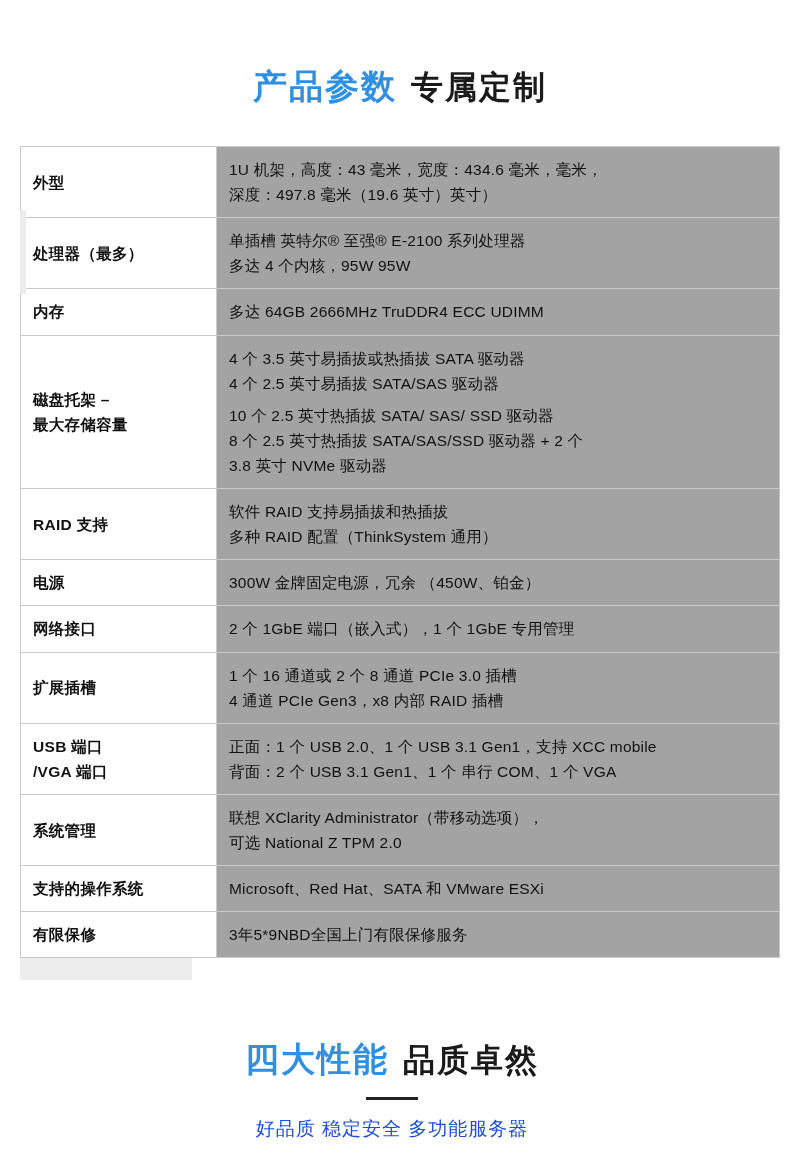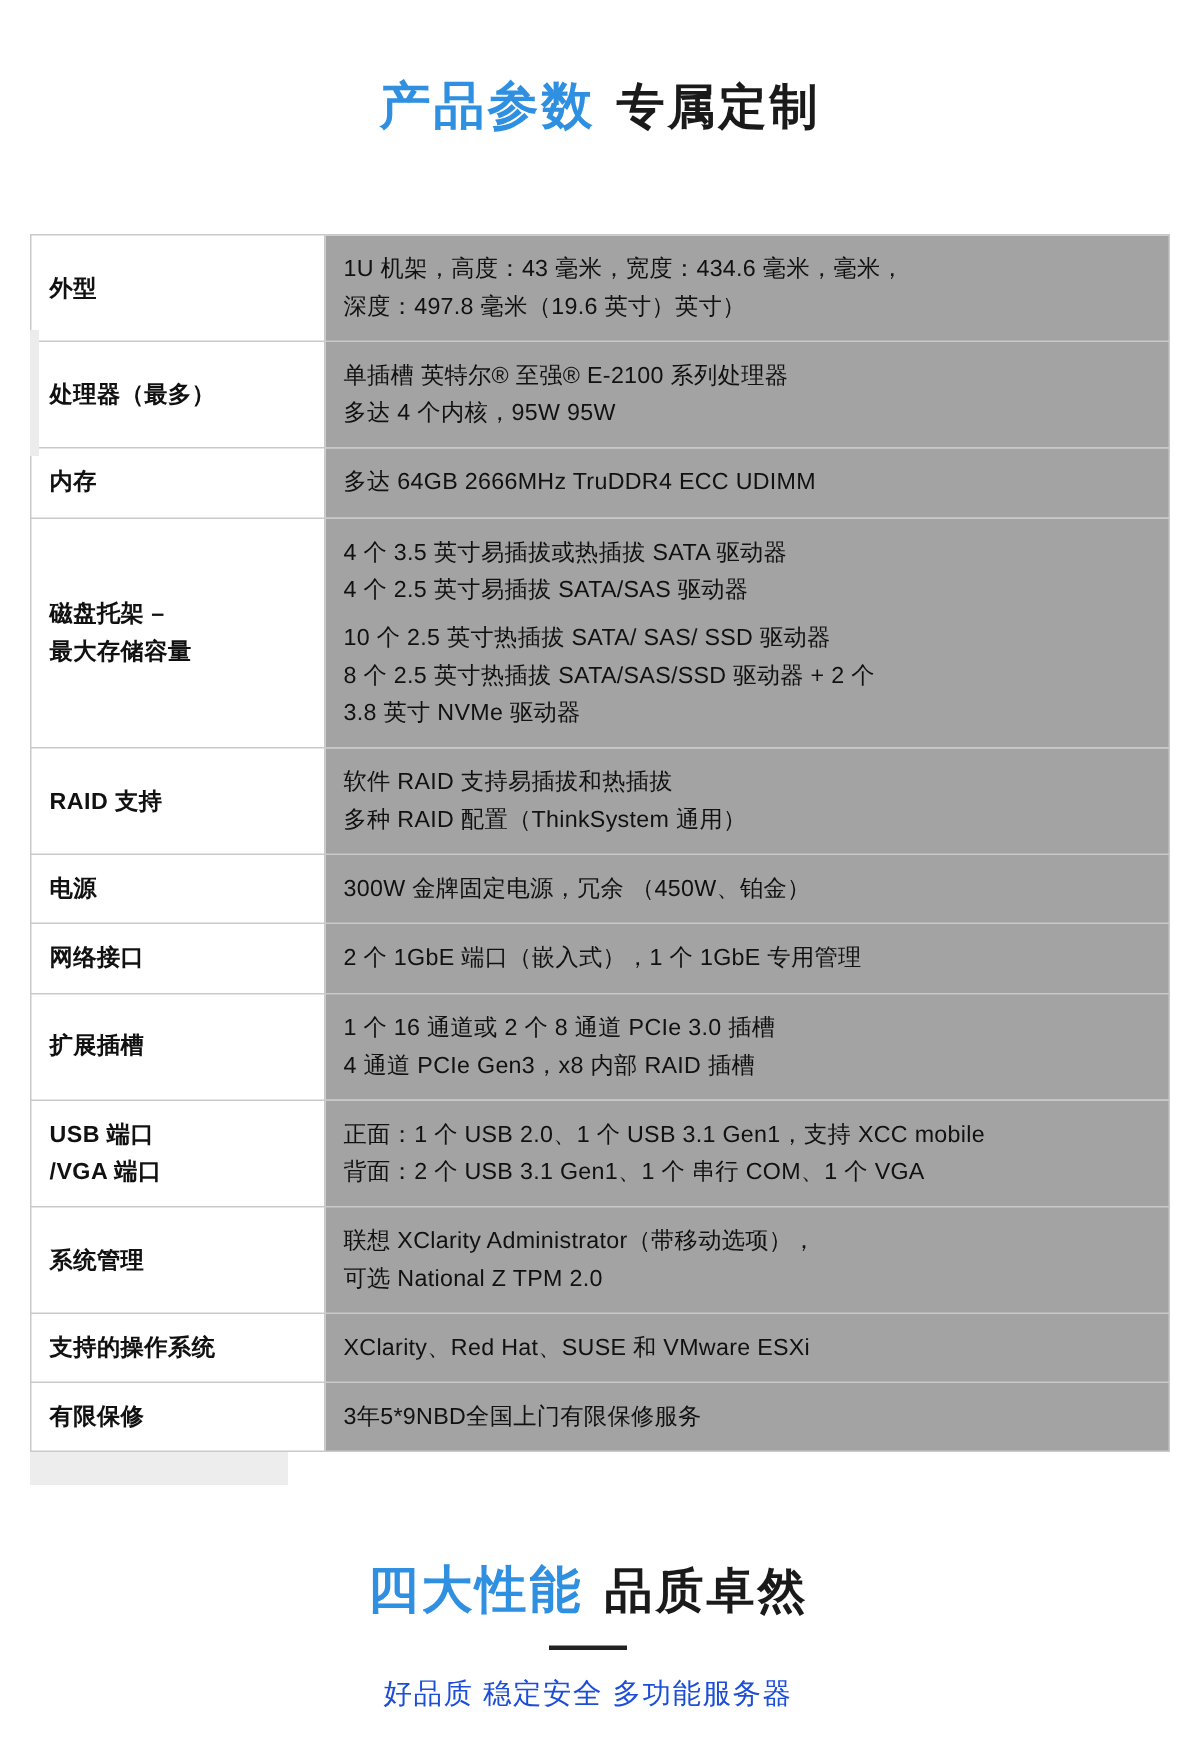--- a/index.html
+++ b/index.html
@@ -12,42 +12,42 @@
     background: #ffffff;
     font-family: "Liberation Sans", sans-serif;
     color: #1a1a1a;
     position: relative;
     overflow: hidden;
   }
 
   
   .top-heading {
     text-align: center;
-    padding-top: 48px;
+    padding-top: 64px;
     white-space: nowrap;
   }
   .top-heading .blue {
     color: #2f8fe0;
     font-size: 34px;
     font-weight: bold;
     letter-spacing: 2px;
   }
   .top-heading .dark {
     color: #1a1a1a;
     font-size: 32px;
     font-weight: bold;
     letter-spacing: 2px;
     margin-left: 14px;
   }
 
   
   .spec-wrap {
     position: absolute;
     left: 20px;
-    top: 156px;
+    top: 146px;
     width: 620px;
   }
   table.spec {
     border-collapse: collapse;
     width: 760px;
     table-layout: fixed;
   }
   table.spec td {
     border: 1px solid #c9c9c9;
     vertical-align: middle;
@@ -248,21 +248,21 @@
           <span class="line">联想 XClarity Administrator（带移动选项），</span>
           <span class="line">可选 National Z TPM 2.0</span>
         </td>
       </tr>
 
       <tr>
         <td class="label">
           <span class="line">支持的操作系统</span>
         </td>
         <td class="value">
-          <span class="line">XClarity、Red Hat、SUSE 和 VMware ESXi</span>
+          <span class="line">Microsoft、Red Hat、SATA 和 VMware ESXi</span>
         </td>
       </tr>
 
       <tr>
         <td class="label">
           <span class="line">有限保修</span>
         </td>
         <td class="value">
           <span class="line">3年5*9NBD全国上门有限保修服务</span>
         </td>

